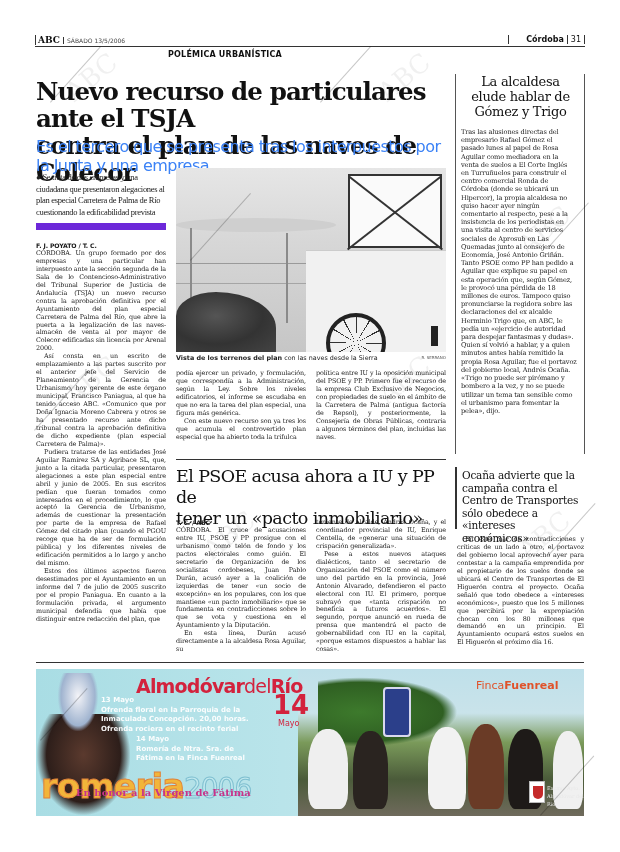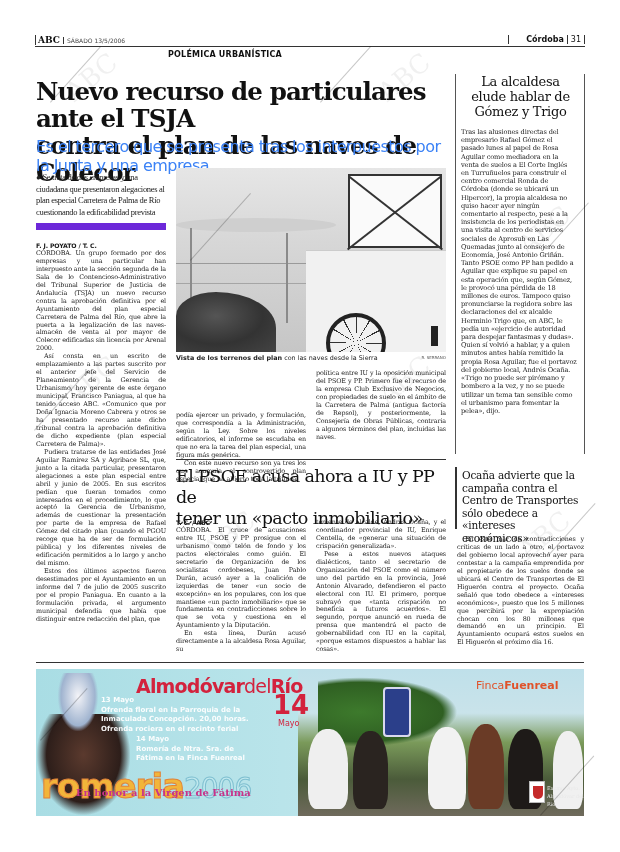--- a/index.html
+++ b/index.html
@@ -132,21 +132,21 @@
   <div class="box"></div>
   <div class="frame"></div>
   <div class="wheel"></div>
   <div class="post"></div>
 </div>
 <div class="caption">
   <b>Vista de los terrenos del plan</b><span> con las naves desde la Sierra</span>
   <span class="credit">R. SERRANO</span>
 </div>
 
-<div class="col" style="left:176px;top:370px;width:130px;margin-top:42px;">
+<div class="col" style="left:176px;top:370px;width:130px;">
   <p class="first">podía ejercer un privado, y formulación, que correspondía a la Administración, según la Ley. Sobre los niveles edificatorios, el informe se escudaba en que no era la tarea del plan especial, una figura más genérica.</p>
   <p>Con este nuevo recurso son ya tres los que acumula el controvertido plan especial que ha abierto toda la trifulca</p>
 </div>
 <div class="col" style="left:316px;top:370px;width:130px;">
   <p class="first">política entre IU y la oposición municipal del PSOE y PP. Primero fue el recurso de la empresa Club Exclusivo de Negocios, con propiedades de suelo en el ámbito de la Carretera de Palma (antigua factoría de Repsol), y posteriormente, la Consejería de Obras Públicas, contraria a algunos términos del plan, incluidas las naves.</p>
 </div>
 
 <div class="rule" style="left:176px;top:459px;width:270px;"></div>
 
 <div class="h2">

